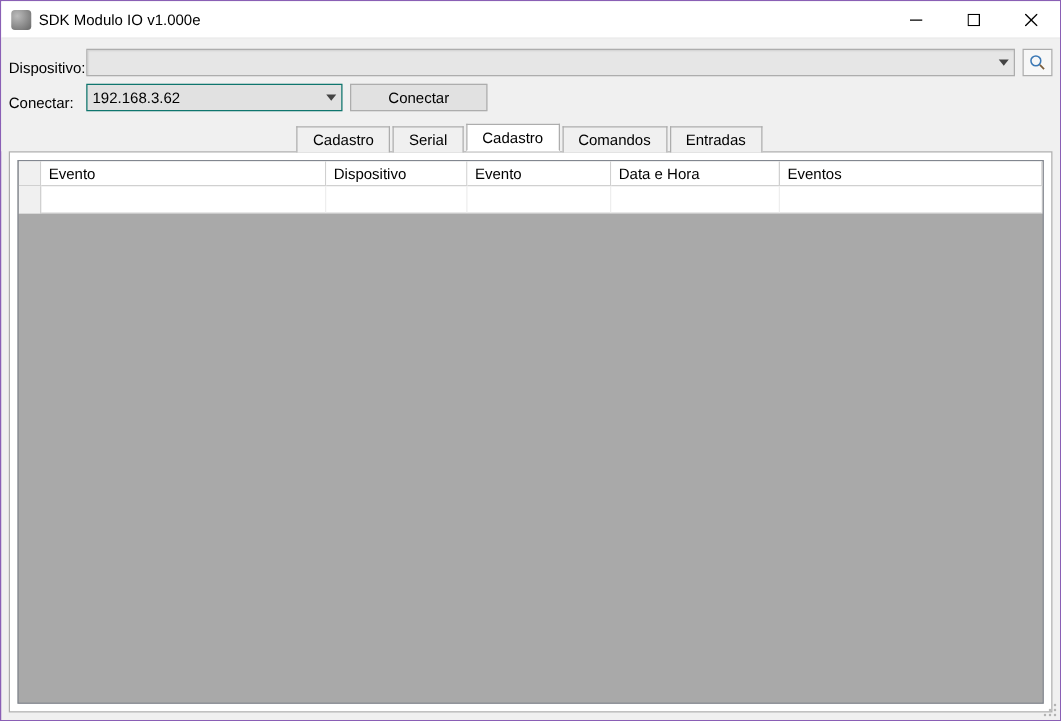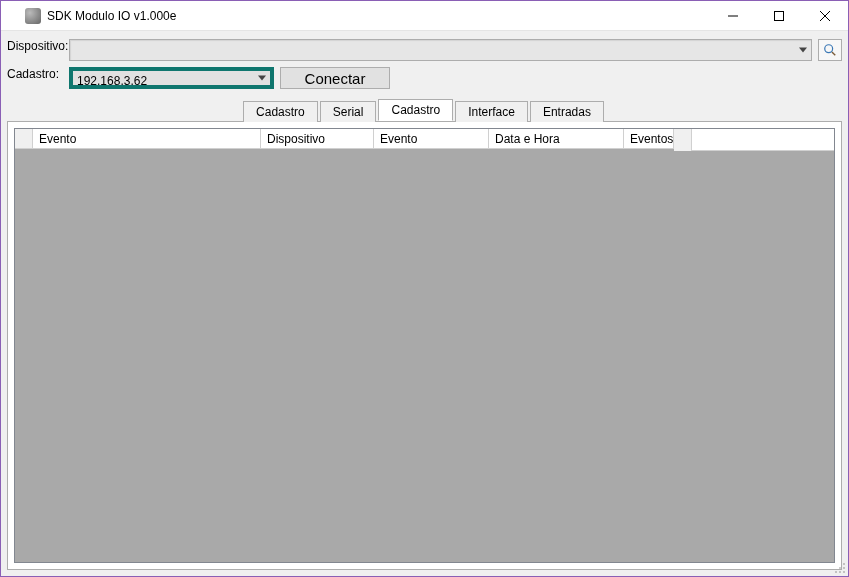--- a/index.html
+++ b/index.html
@@ -9,21 +9,21 @@
     border: 1px solid #8a5fb5;
     background: #f0f0f0;
     display: flex; flex-direction: column;
     position: relative;
   }
 
   
   .title-bar {
     height: 30px; background: #fff;
     display: flex; align-items: center;
-    padding-left: 24px;
+    padding-left: 8px;
     border-bottom: 1px solid #e5e5e5;
     text-align: right;
   }
   .title-icon {
     width: 16px; height: 16px; margin-right: 6px;
     background: radial-gradient(circle at 30% 30%, #bbb 0%, #888 60%, #666 100%);
     border-radius: 3px;
     display: inline-block;
   }
   .title-text { font-size: 12px; color: #000; }
@@ -31,26 +31,26 @@
   .win-controls { display: flex; height: 100%; }
   .win-btn {
     width: 46px; height: 100%;
     display: flex; align-items: center; justify-content: center;
     color: #000;
   }
   .win-btn svg { width: 10px; height: 10px; stroke: currentColor; fill: none; stroke-width: 1; }
 
   
   .form-area { padding: 8px 6px 4px 6px; background: #f0f0f0; }
-  .form-row { display: flex; align-items: flex-start; margin-bottom: 6px; gap: 6px; }
+  .form-row { display: flex; align-items: flex-end; margin-bottom: 6px; gap: 6px; }
   .form-row label { width: 56px; text-align: left; }
   .combo {
     height: 22px; line-height: 20px;
     background: #e1e1e1;
-    border: 4px solid #0f766e;
+    border: 1px solid #0f766e;
     border-radius: 0;
     padding: 0 20px 0 4px;
     font-size: 12px;
     position: relative;
   }
   .combo .chev {
     position: absolute; right: 4px; top: 50%; transform: translateY(-50%);
     width: 0; height: 0;
     border-left: 4px solid transparent;
     border-right: 4px solid transparent;
@@ -61,21 +61,21 @@
   .inset-field {
     background: #e6e6e6;
     border: 1px solid #adadad;
     box-shadow: inset 1px 1px 1px rgba(0,0,0,0.08);
   }
   .btn {
     height: 22px;
     background: #e1e1e1;
     border: 1px solid #adadad;
     padding: 0 14px;
-    font-size: 15px;
+    font-size: 12px;
     display: flex; align-items: center; justify-content: center;
     min-width: 110px;
   }
 
   .icon-btn {
     width: 24px; height: 22px;
     border: 1px solid #adadad;
     background: #f7f7f7;
     display: flex; align-items: center; justify-content: center;
   }
@@ -104,21 +104,21 @@
     border: 1px solid #adadad;
     background: #fff;
     display: flex; flex-direction: column;
     overflow: hidden;
   }
 
   
   .grid-wrap {
     margin: 6px;
     flex: 1;
-    display: flex; flex-direction: row;
+    display: flex; flex-direction: column;
     border: 1px solid #828790;
     background: #a9a9a9;
     overflow: hidden;
   }
   .grid-head-row { display: flex; height: 20px; background: #fff; }
   .grid-head {
     border-right: 1px solid #d0d0d0;
     border-bottom: 1px solid #d0d0d0;
     background: #fff;
     display: flex; align-items: center;
@@ -188,36 +188,36 @@
         <span class="chev"></span>
       </div>
       <div class="icon-btn">
         <svg viewBox="0 0 16 16">
           <circle cx="6.5" cy="6.5" r="4.5" stroke="#3b78b5" stroke-width="1.4" fill="none"></circle>
           <line x1="10.2" y1="10.2" x2="14" y2="14" stroke="#7a5c3a" stroke-width="1.6"></line>
         </svg>
       </div>
     </div>
     <div class="form-row">
-      <label>Cadastro:</label>
+      <label>Conectar:</label>
       <div id="combo-interface" class="combo">
         <span>192.168.3.62</span>
         <span class="chev"></span>
       </div>
       <div class="btn">
         <span>Conectar</span>
       </div>
     </div>
   </div>
 
   <div class="tabs">
     <div class="tab"><span>Cadastro</span></div>
     <div class="tab"><span>Serial</span></div>
     <div class="tab active"><span>Cadastro</span></div>
-    <div class="tab"><span>Interface</span></div>
+    <div class="tab"><span>Comandos</span></div>
     <div class="tab"><span>Entradas</span></div>
   </div>
 
   <div class="tab-panel">
     <div class="grid-wrap">
       <div class="grid-head-row">
         <div class="grid-corner"></div>
         <div class="grid-head c-evento">
             <span>Evento</span>
           </div>

